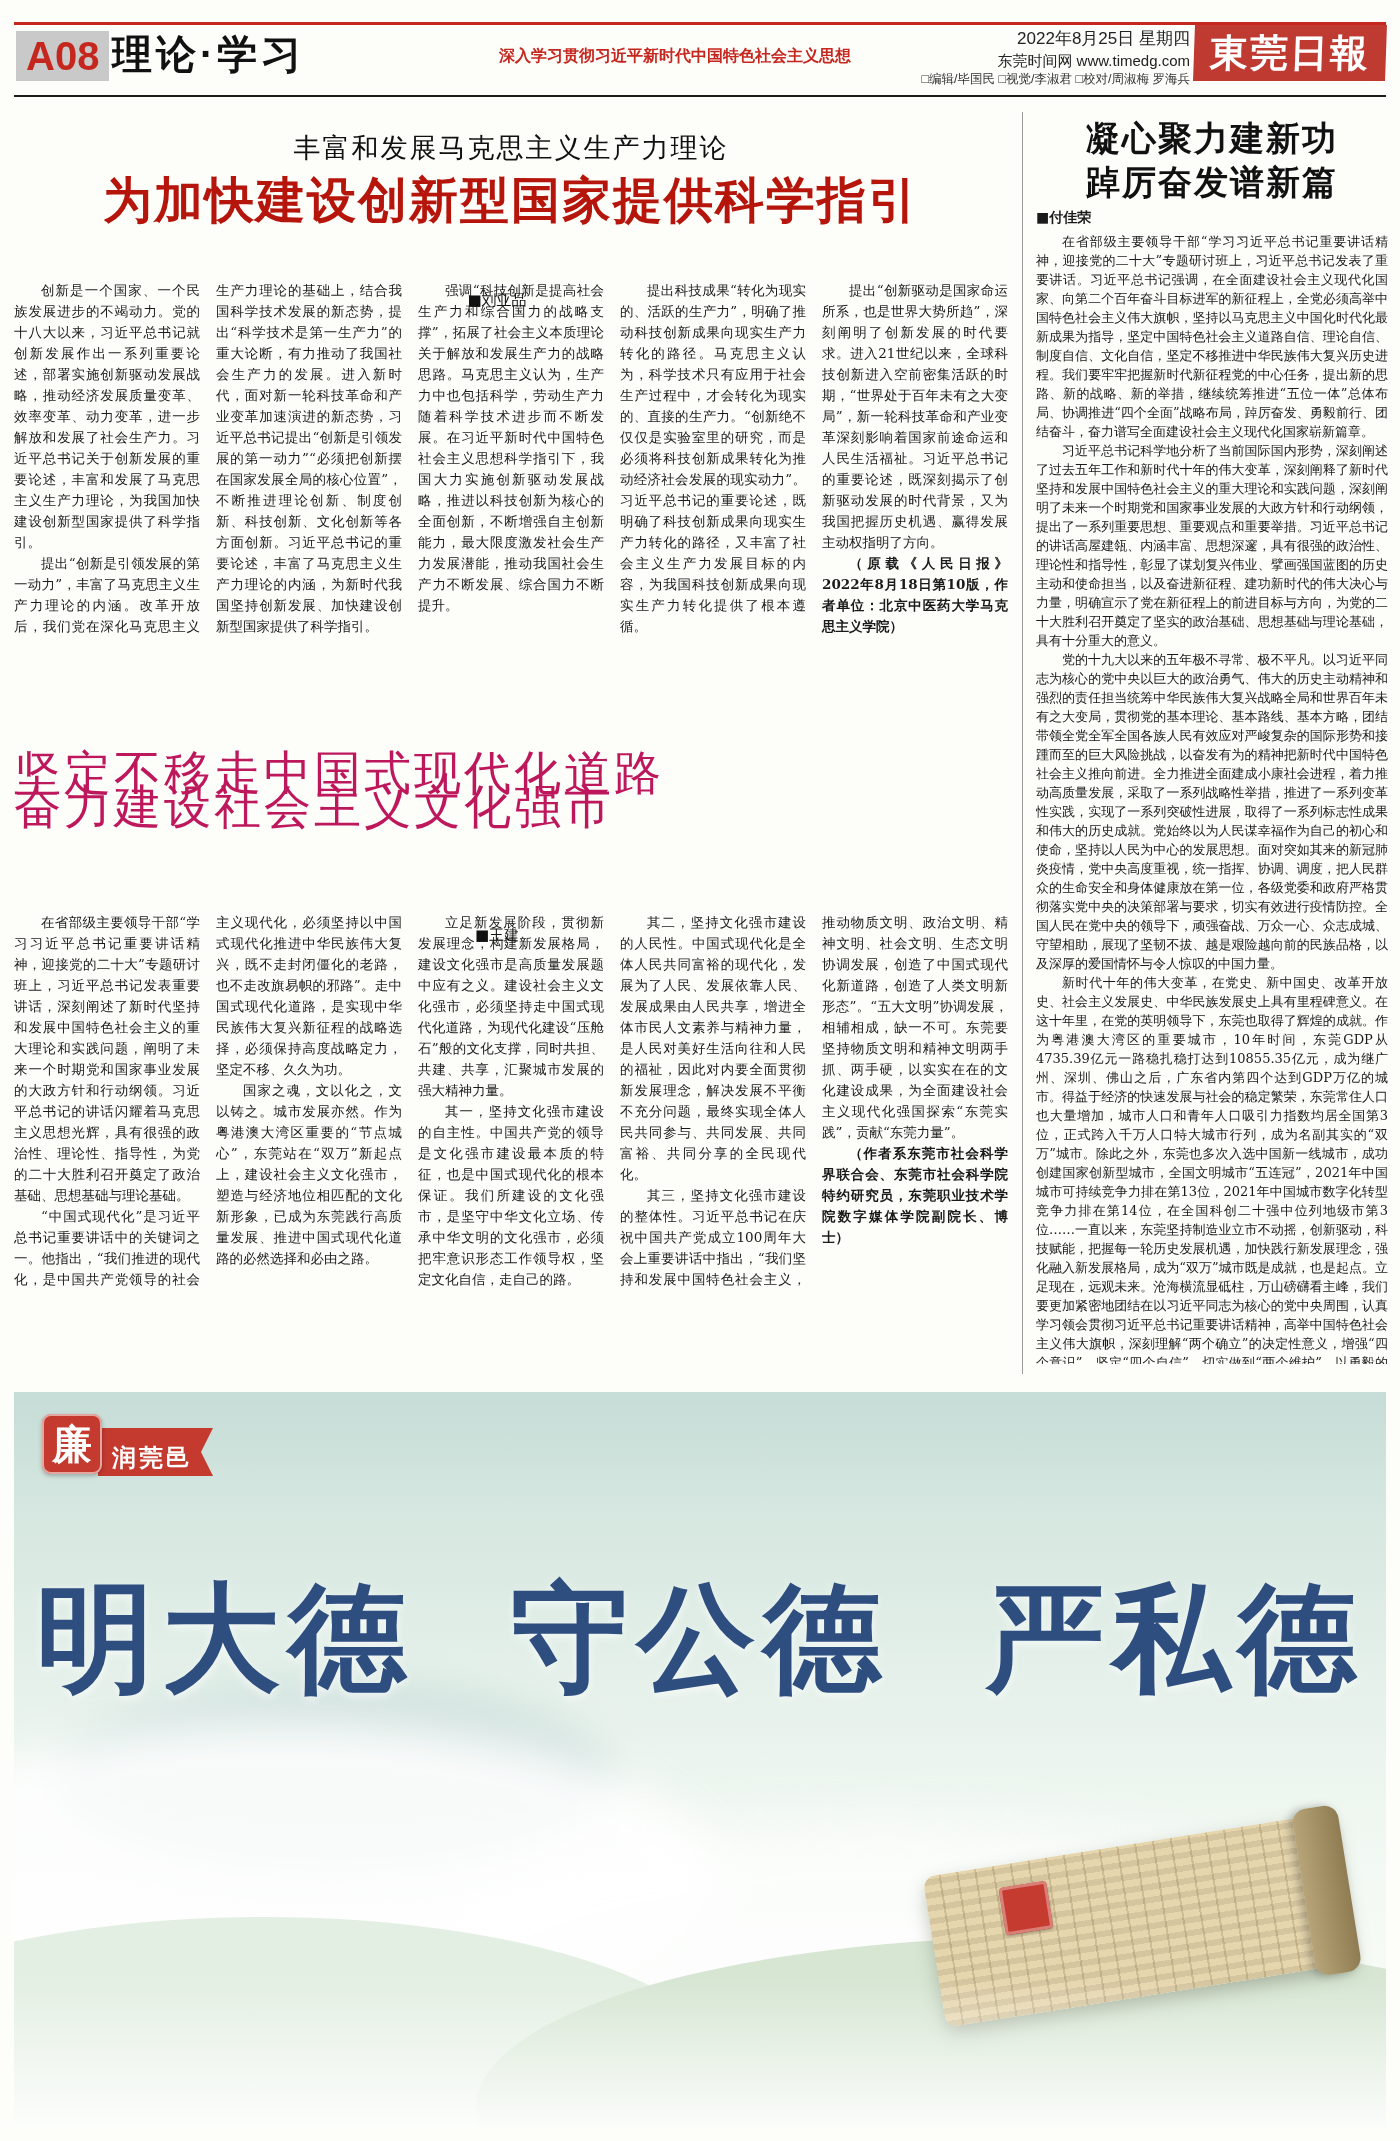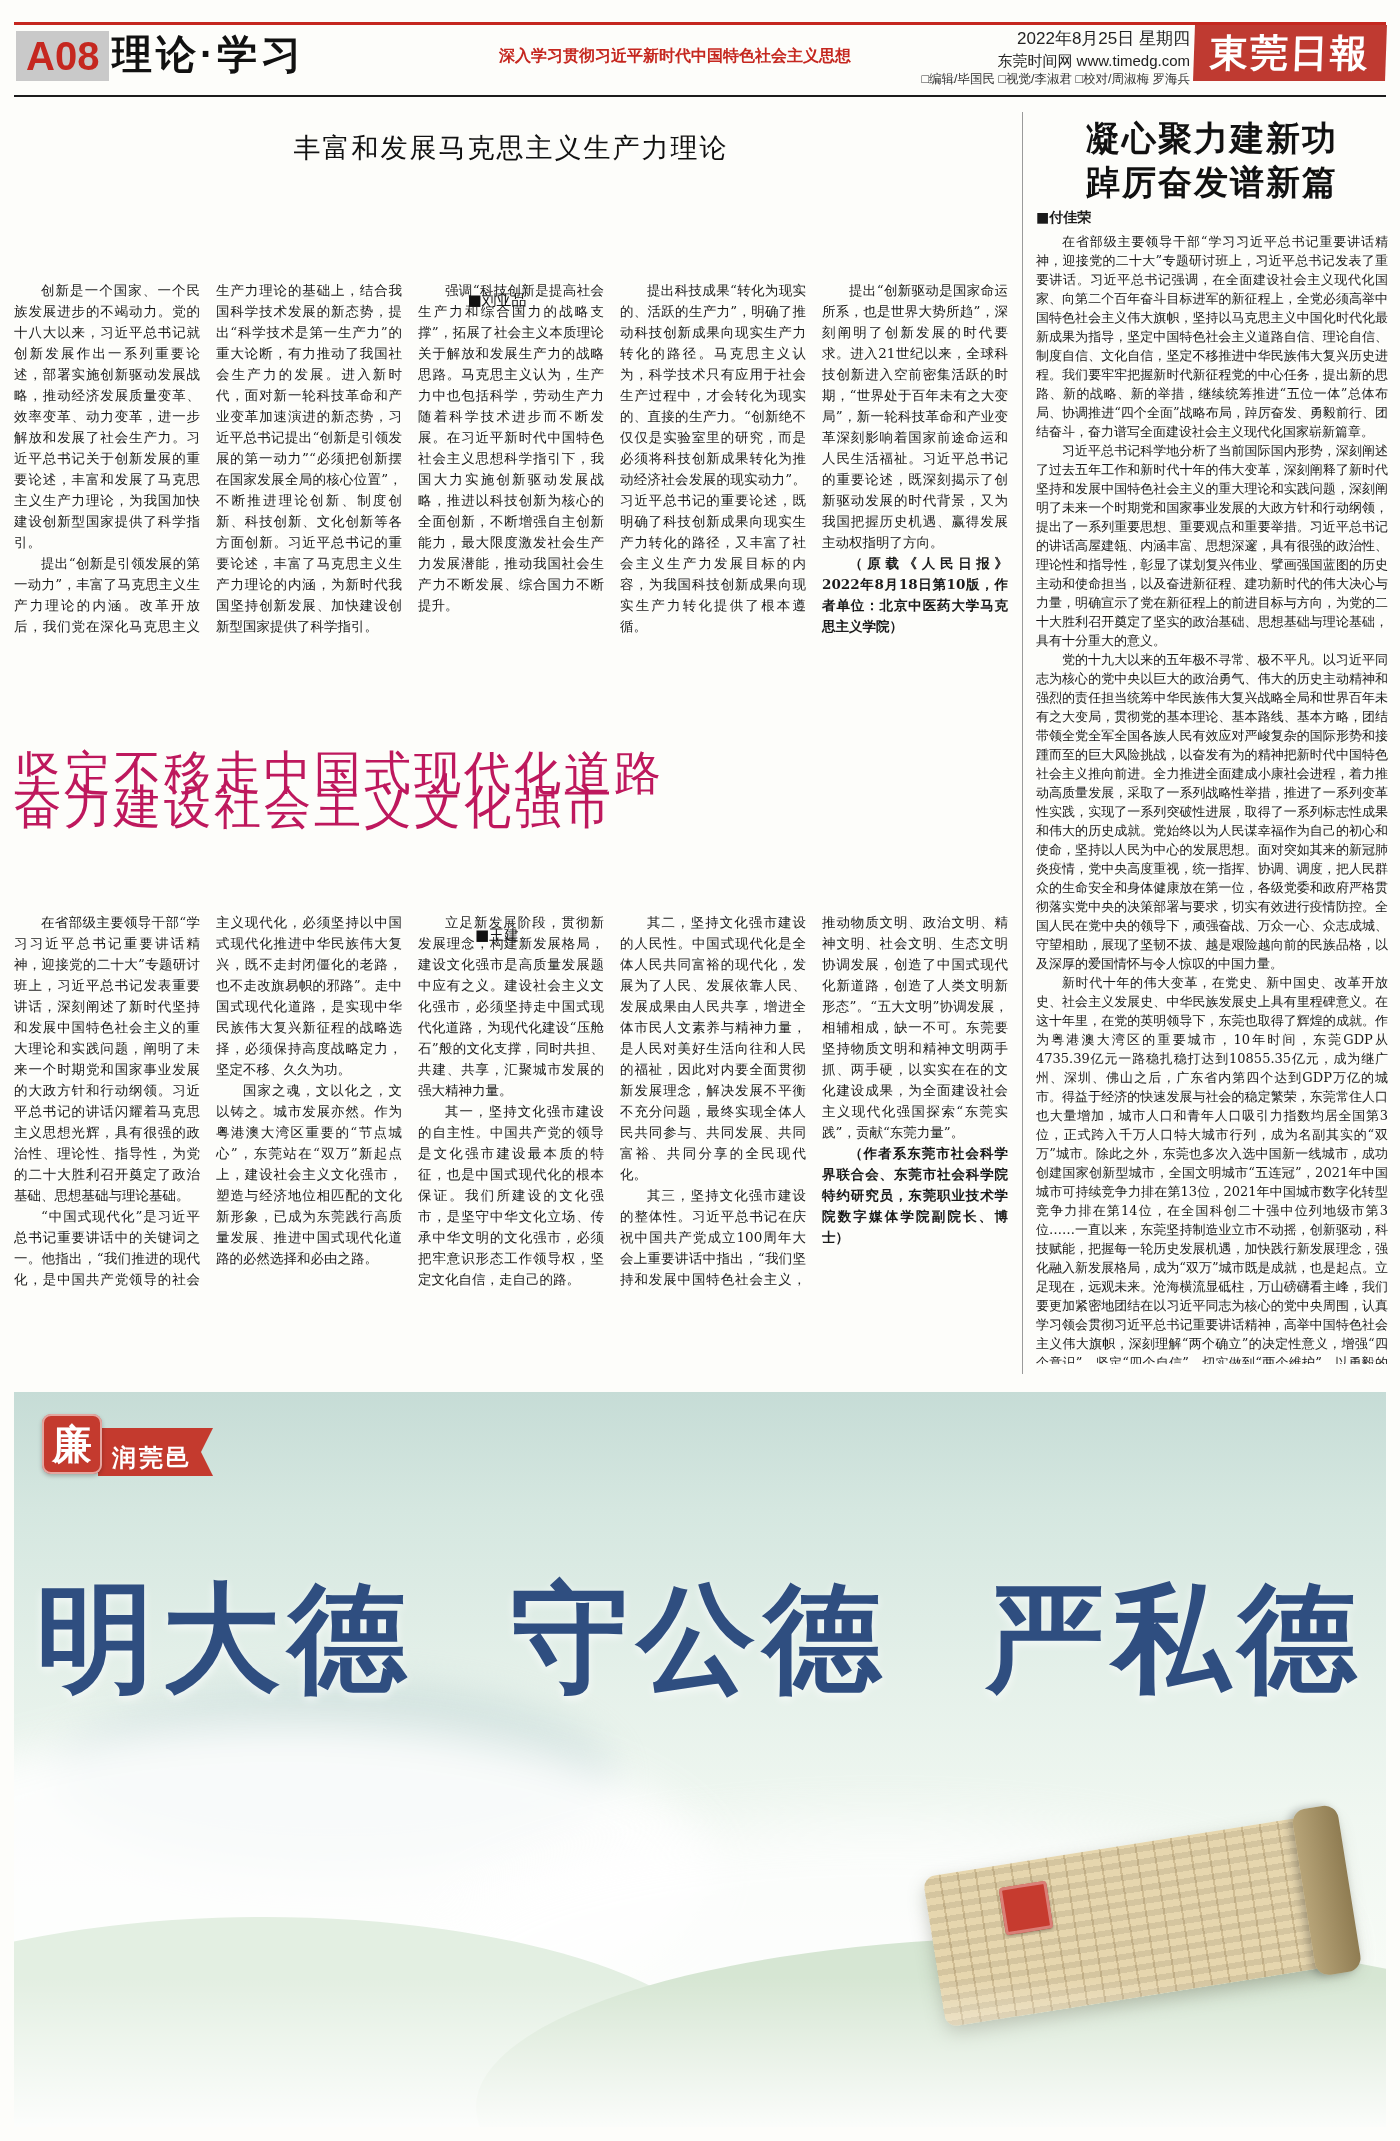--- a/index.html
+++ b/index.html
@@ -88,20 +88,21 @@
   <div class="meta">
     <div class="d1">2022年8月25日  星期四</div>
     <div class="d2">东莞时间网 www.timedg.com</div>
     <div class="d3">□编辑/毕国民 □视觉/李淑君 □校对/周淑梅 罗海兵</div>
   </div>
   <div class="masthead">東莞日報</div>
   <div class="black-line"></div>
   <div class="v-divider"></div>
 
   <div class="kicker">丰富和发展马克思主义生产力理论</div>
+  <div class="headline1">为加快建设创新型国家提供科学指引</div>
   <div class="byline" style="top:249px;">■刘亚品</div>
   <div class="body-cols" style="top:280px;height:372px;">
     <p>创新是一个国家、一个民族发展进步的不竭动力。党的十八大以来，习近平总书记就创新发展作出一系列重要论述，部署实施创新驱动发展战略，推动经济发展质量变革、效率变革、动力变革，进一步解放和发展了社会生产力。习近平总书记关于创新发展的重要论述，丰富和发展了马克思主义生产力理论，为我国加快建设创新型国家提供了科学指引。</p>
       <p>提出“创新是引领发展的第一动力”，丰富了马克思主义生产力理论的内涵。改革开放后，我们党在深化马克思主义生产力理论的基础上，结合我国科学技术发展的新态势，提出“科学技术是第一生产力”的重大论断，有力推动了我国社会生产力的发展。进入新时代，面对新一轮科技革命和产业变革加速演进的新态势，习近平总书记提出“创新是引领发展的第一动力”“必须把创新摆在国家发展全局的核心位置”，不断推进理论创新、制度创新、科技创新、文化创新等各方面创新。习近平总书记的重要论述，丰富了马克思主义生产力理论的内涵，为新时代我国坚持创新发展、加快建设创新型国家提供了科学指引。</p>
       <p>强调“科技创新是提高社会生产力和综合国力的战略支撑”，拓展了社会主义本质理论关于解放和发展生产力的战略思路。马克思主义认为，生产力中也包括科学，劳动生产力随着科学技术进步而不断发展。在习近平新时代中国特色社会主义思想科学指引下，我国大力实施创新驱动发展战略，推进以科技创新为核心的全面创新，不断增强自主创新能力，最大限度激发社会生产力发展潜能，推动我国社会生产力不断发展、综合国力不断提升。</p>
       <p>提出科技成果“转化为现实的、活跃的生产力”，明确了推动科技创新成果向现实生产力转化的路径。马克思主义认为，科学技术只有应用于社会生产过程中，才会转化为现实的、直接的生产力。“创新绝不仅仅是实验室里的研究，而是必须将科技创新成果转化为推动经济社会发展的现实动力”。习近平总书记的重要论述，既明确了科技创新成果向现实生产力转化的路径，又丰富了社会主义生产力发展目标的内容，为我国科技创新成果向现实生产力转化提供了根本遵循。</p>
       <p>提出“创新驱动是国家命运所系，也是世界大势所趋”，深刻阐明了创新发展的时代要求。进入21世纪以来，全球科技创新进入空前密集活跃的时期，“世界处于百年未有之大变局”，新一轮科技革命和产业变革深刻影响着国家前途命运和人民生活福祉。习近平总书记的重要论述，既深刻揭示了创新驱动发展的时代背景，又为我国把握历史机遇、赢得发展主动权指明了方向。</p>
       <p class="attribution">（原载《人民日报》2022年8月18日第10版，作者单位：北京中医药大学马克思主义学院）</p>
   </div>
 

